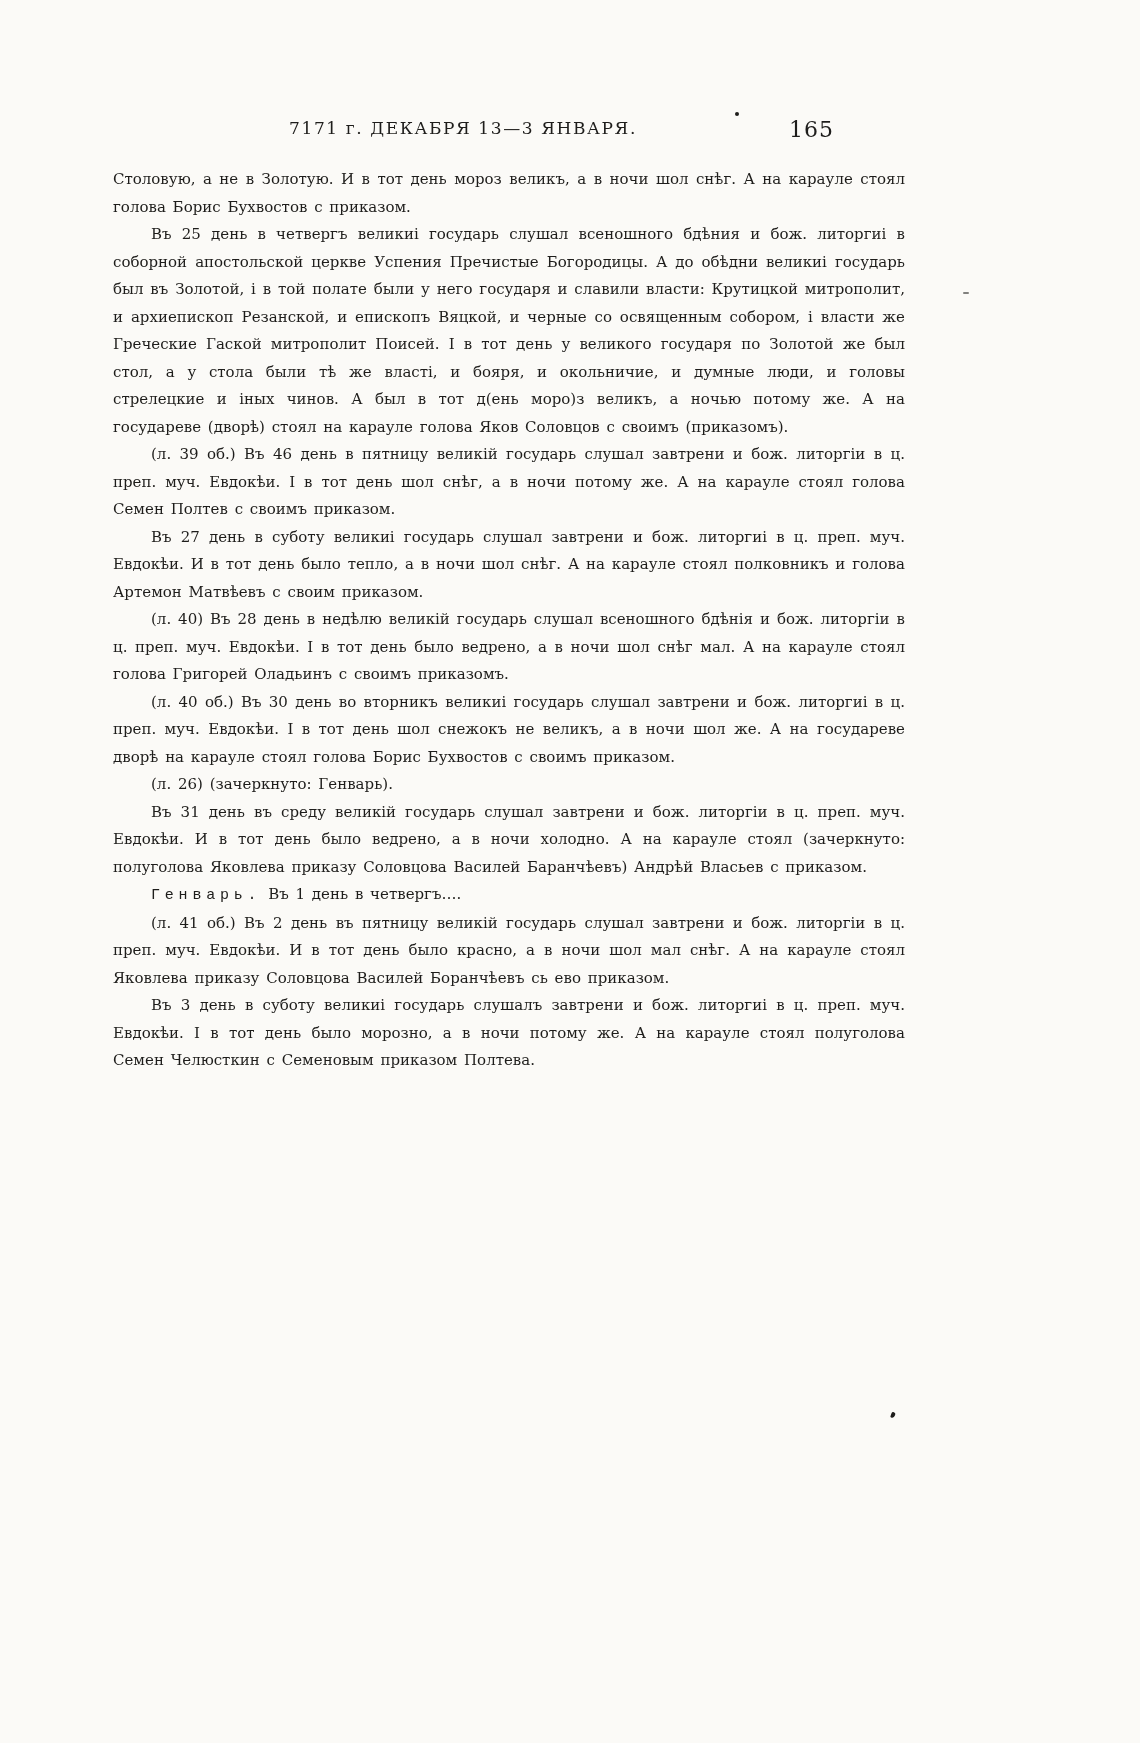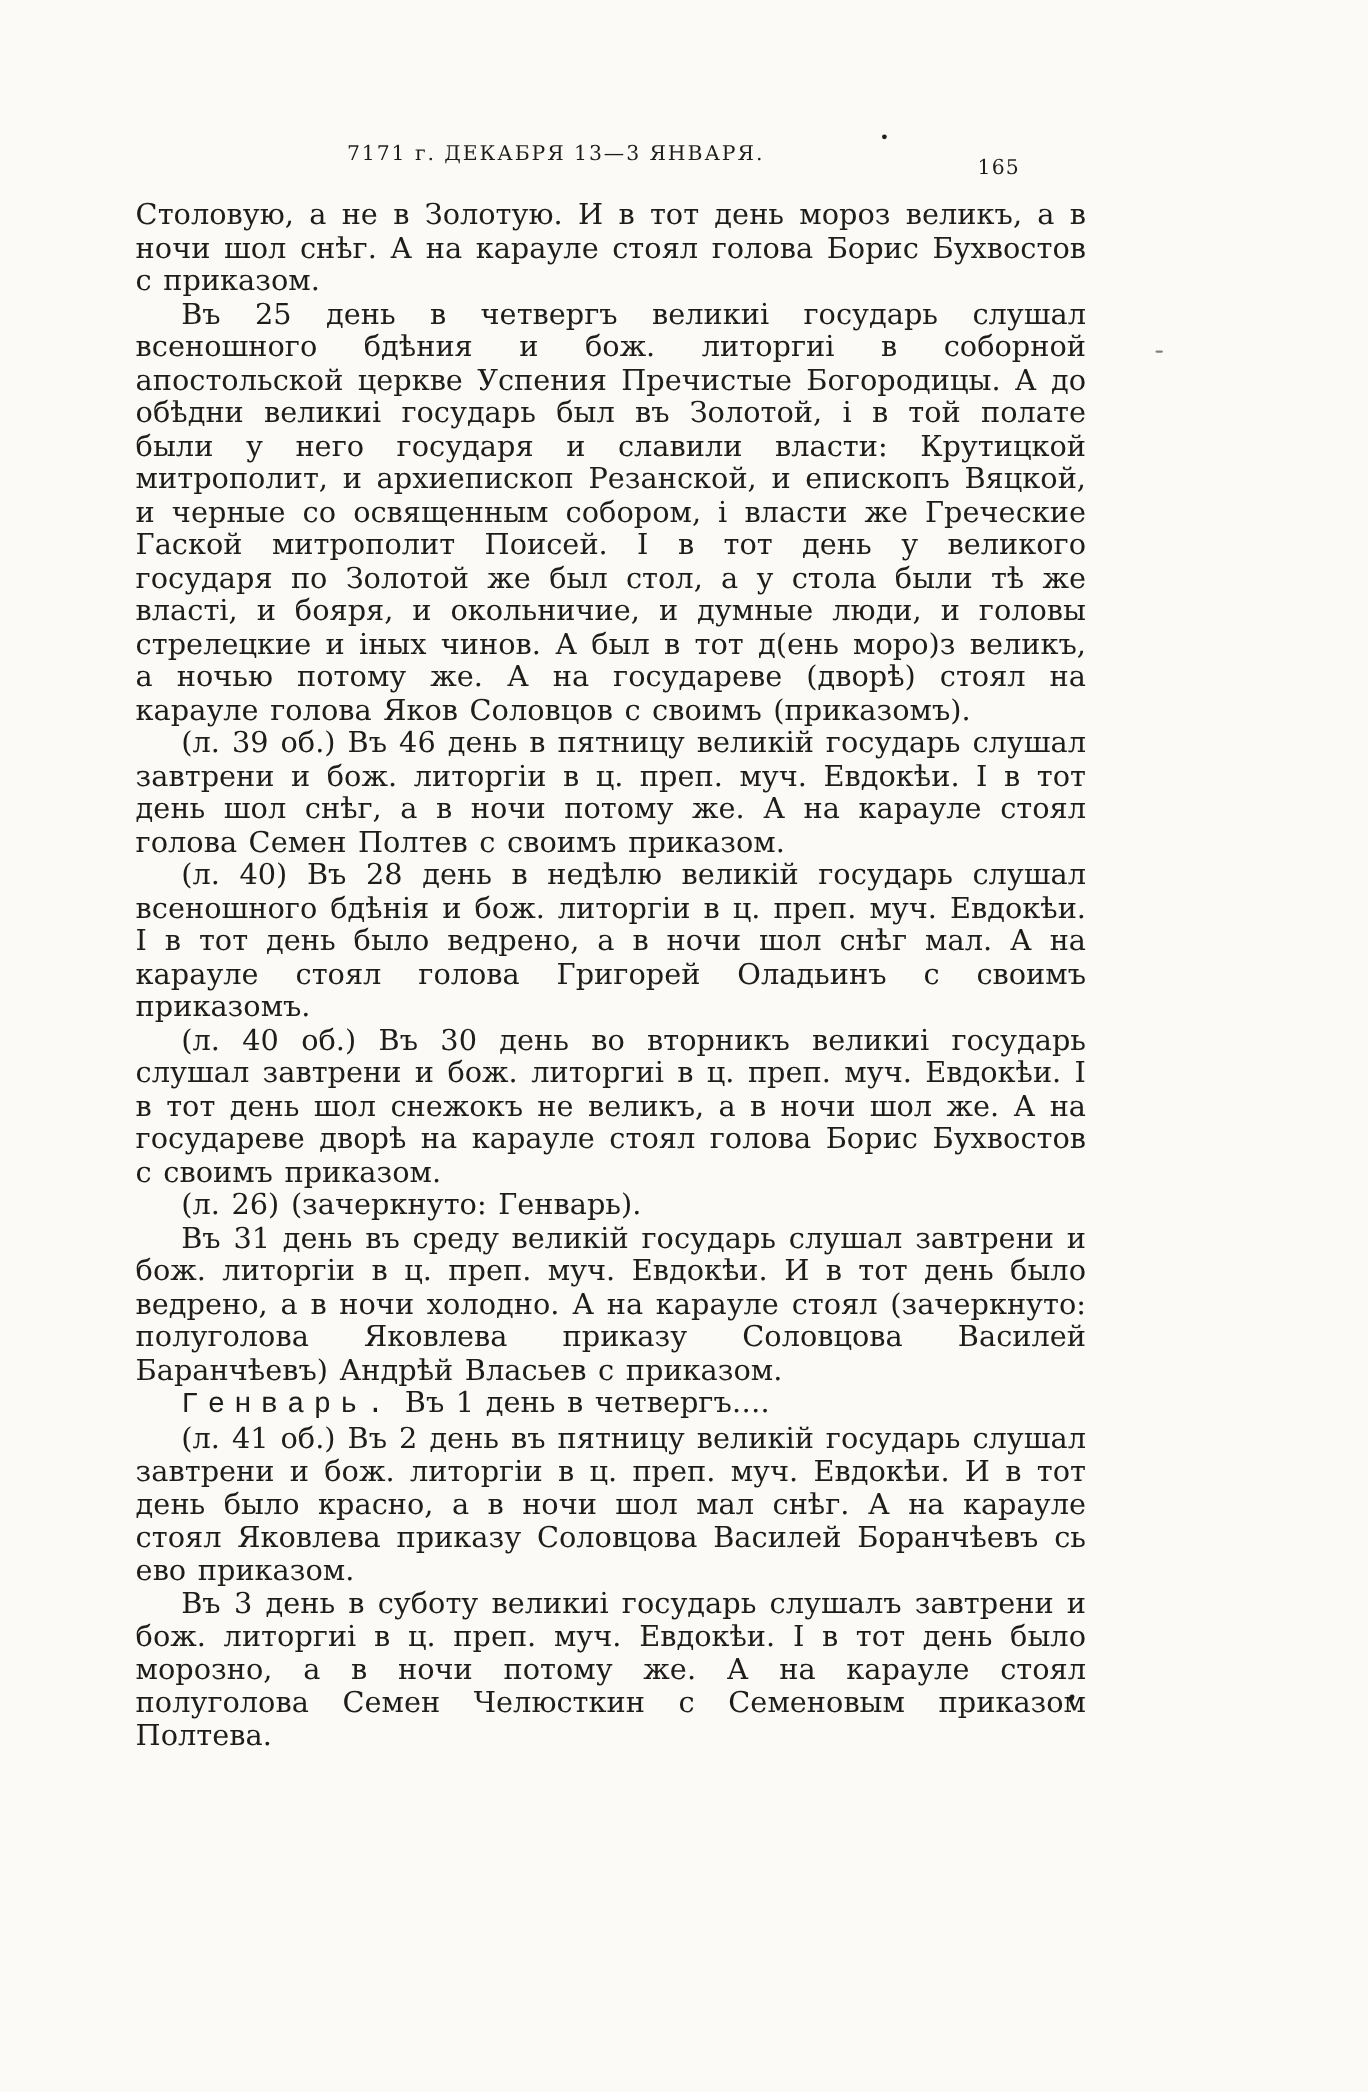--- a/index.html
+++ b/index.html
@@ -28,32 +28,31 @@
     position: absolute;
     left: 10px;
     width: 680px;
     text-align: center;
     font-size: 17px;
     letter-spacing: 1.6px;
     white-space: nowrap;
   }
   .page-number {
     position: absolute;
-    right: 55px;
+    right: 71px;
     top: -1px;
-    font-size: 17px;
+    font-size: 22px;
     letter-spacing: 1px;
-    margin-top: 13px;
   }
   .page-body {
     position: absolute;
     top: 166px;
     left: 113px;
     width: 792px;
-    font-size: 24px;
+    font-size: 15px;
     line-height: 27.5px;
     text-align: justify;
     word-spacing: 2px;
   }
   .page-body p {
     margin: 0;
   }
   .page-body p.indent {
     text-indent: 38px;
   }
@@ -97,20 +96,21 @@
   <div class="page-header">
     <div class="running-title">7171 г. ДЕКАБРЯ 13—3 ЯНВАРЯ.</div>
     <div class="page-number">165</div>
   </div>
 
   <div class="page-body">
 
   <p class=""><span class="seg-normal">Столовую, а не в Золотую. И в тот день мороз великъ, а в ночи шол снѣг. А на карауле стоял голова Борис Бухвостов с приказом.</span></p>
       <p class="indent"><span class="seg-normal">Въ 25 день в четвергъ великиі государь слушал всеношного бдѣния и бож. литоргиі в соборной апостольской церкве Успения Пречистые Богородицы. А до обѣдни великиі государь был въ Золотой, і в той полате были у него государя и славили власти: Крутицкой митрополит, и архиепископ Резанской, и епископъ Вяцкой, и черные со освященным собором, і власти же Греческие Гаской митрополит Поисей. І в тот день у великого государя по Золотой же был стол, а у стола были тѣ же власті, и бояря, и окольничие, и думные люди, и головы стрелецкие и іных чинов. А был в тот д(ень моро)з великъ, а ночью потому же. А на государеве (дворѣ) стоял на карауле голова Яков Соловцов с своимъ (приказомъ).</span></p>
       <p class="indent"><span class="seg-normal">(л. 39 об.) Въ 46 день в пятницу великій государь слушал завтрени и бож. литоргіи в ц. преп. муч. Евдокѣи. І в тот день шол снѣг, а в ночи потому же. А на карауле стоял голова Семен Полтев с своимъ приказом.</span></p>
+      <p class="indent"><span class="seg-normal">Въ 27 день в суботу великиі государь слушал завтрени и бож. литоргиі в ц. преп. муч. Евдокѣи. И в тот день было тепло, а в ночи шол снѣг. А на карауле стоял полковникъ и голова Артемон Матвѣевъ с своим приказом.</span></p>
       <p class="indent"><span class="seg-normal">(л. 40) Въ 28 день в недѣлю великій государь слушал всеношного бдѣнія и бож. литоргіи в ц. преп. муч. Евдокѣи. І в тот день было ведрено, а в ночи шол снѣг мал. А на карауле стоял голова Григорей Оладьинъ с своимъ приказомъ.</span></p>
       <p class="indent"><span class="seg-normal">(л. 40 об.) Въ 30 день во вторникъ великиі государь слушал завтрени и бож. литоргиі в ц. преп. муч. Евдокѣи. І в тот день шол снежокъ не великъ, а в ночи шол же. А на государеве дворѣ на карауле стоял голова Борис Бухвостов с своимъ приказом.</span></p>
       <p class="indent"><span class="seg-normal">(л. 26) </span><span class="seg-italic">(зачеркнуто: Генварь).</span></p>
       <p class="indent"><span class="seg-normal">Въ 31 день въ среду великій государь слушал завтрени и бож. литоргіи в ц. преп. муч. Евдокѣи. И в тот день было ведрено, а в ночи холодно. А на карауле стоял </span><span class="seg-italic">(зачеркнуто:</span><span class="seg-normal"> полуголова Яковлева приказу Соловцова Василей Баранчѣевъ) Андрѣй Власьев с приказом.</span></p>
       <p class="indent"><span class="seg-spaced">Генварь.</span><span class="seg-normal"> Въ 1 день в четвергъ….</span></p>
       <p class="indent"><span class="seg-normal">(л. 41 об.) Въ 2 день въ пятницу великій государь слушал завтрени и бож. литоргіи в ц. преп. муч. Евдокѣи. И в тот день было красно, а в ночи шол мал снѣг. А на карауле стоял Яковлева приказу Соловцова Василей Боранчѣевъ сь ево приказом.</span></p>
       <p class="indent"><span class="seg-normal">Въ 3 день в суботу великиі государь слушалъ завтрени и бож. литоргиі в ц. преп. муч. Евдокѣи. І в тот день было морозно, а в ночи потому же. А на карауле стоял полуголова Семен Челюсткин с Семеновым приказом Полтева.</span></p>
     </div>
 
   <div class="speck speck-1" style="background: rgb(30, 29, 27);"></div>

